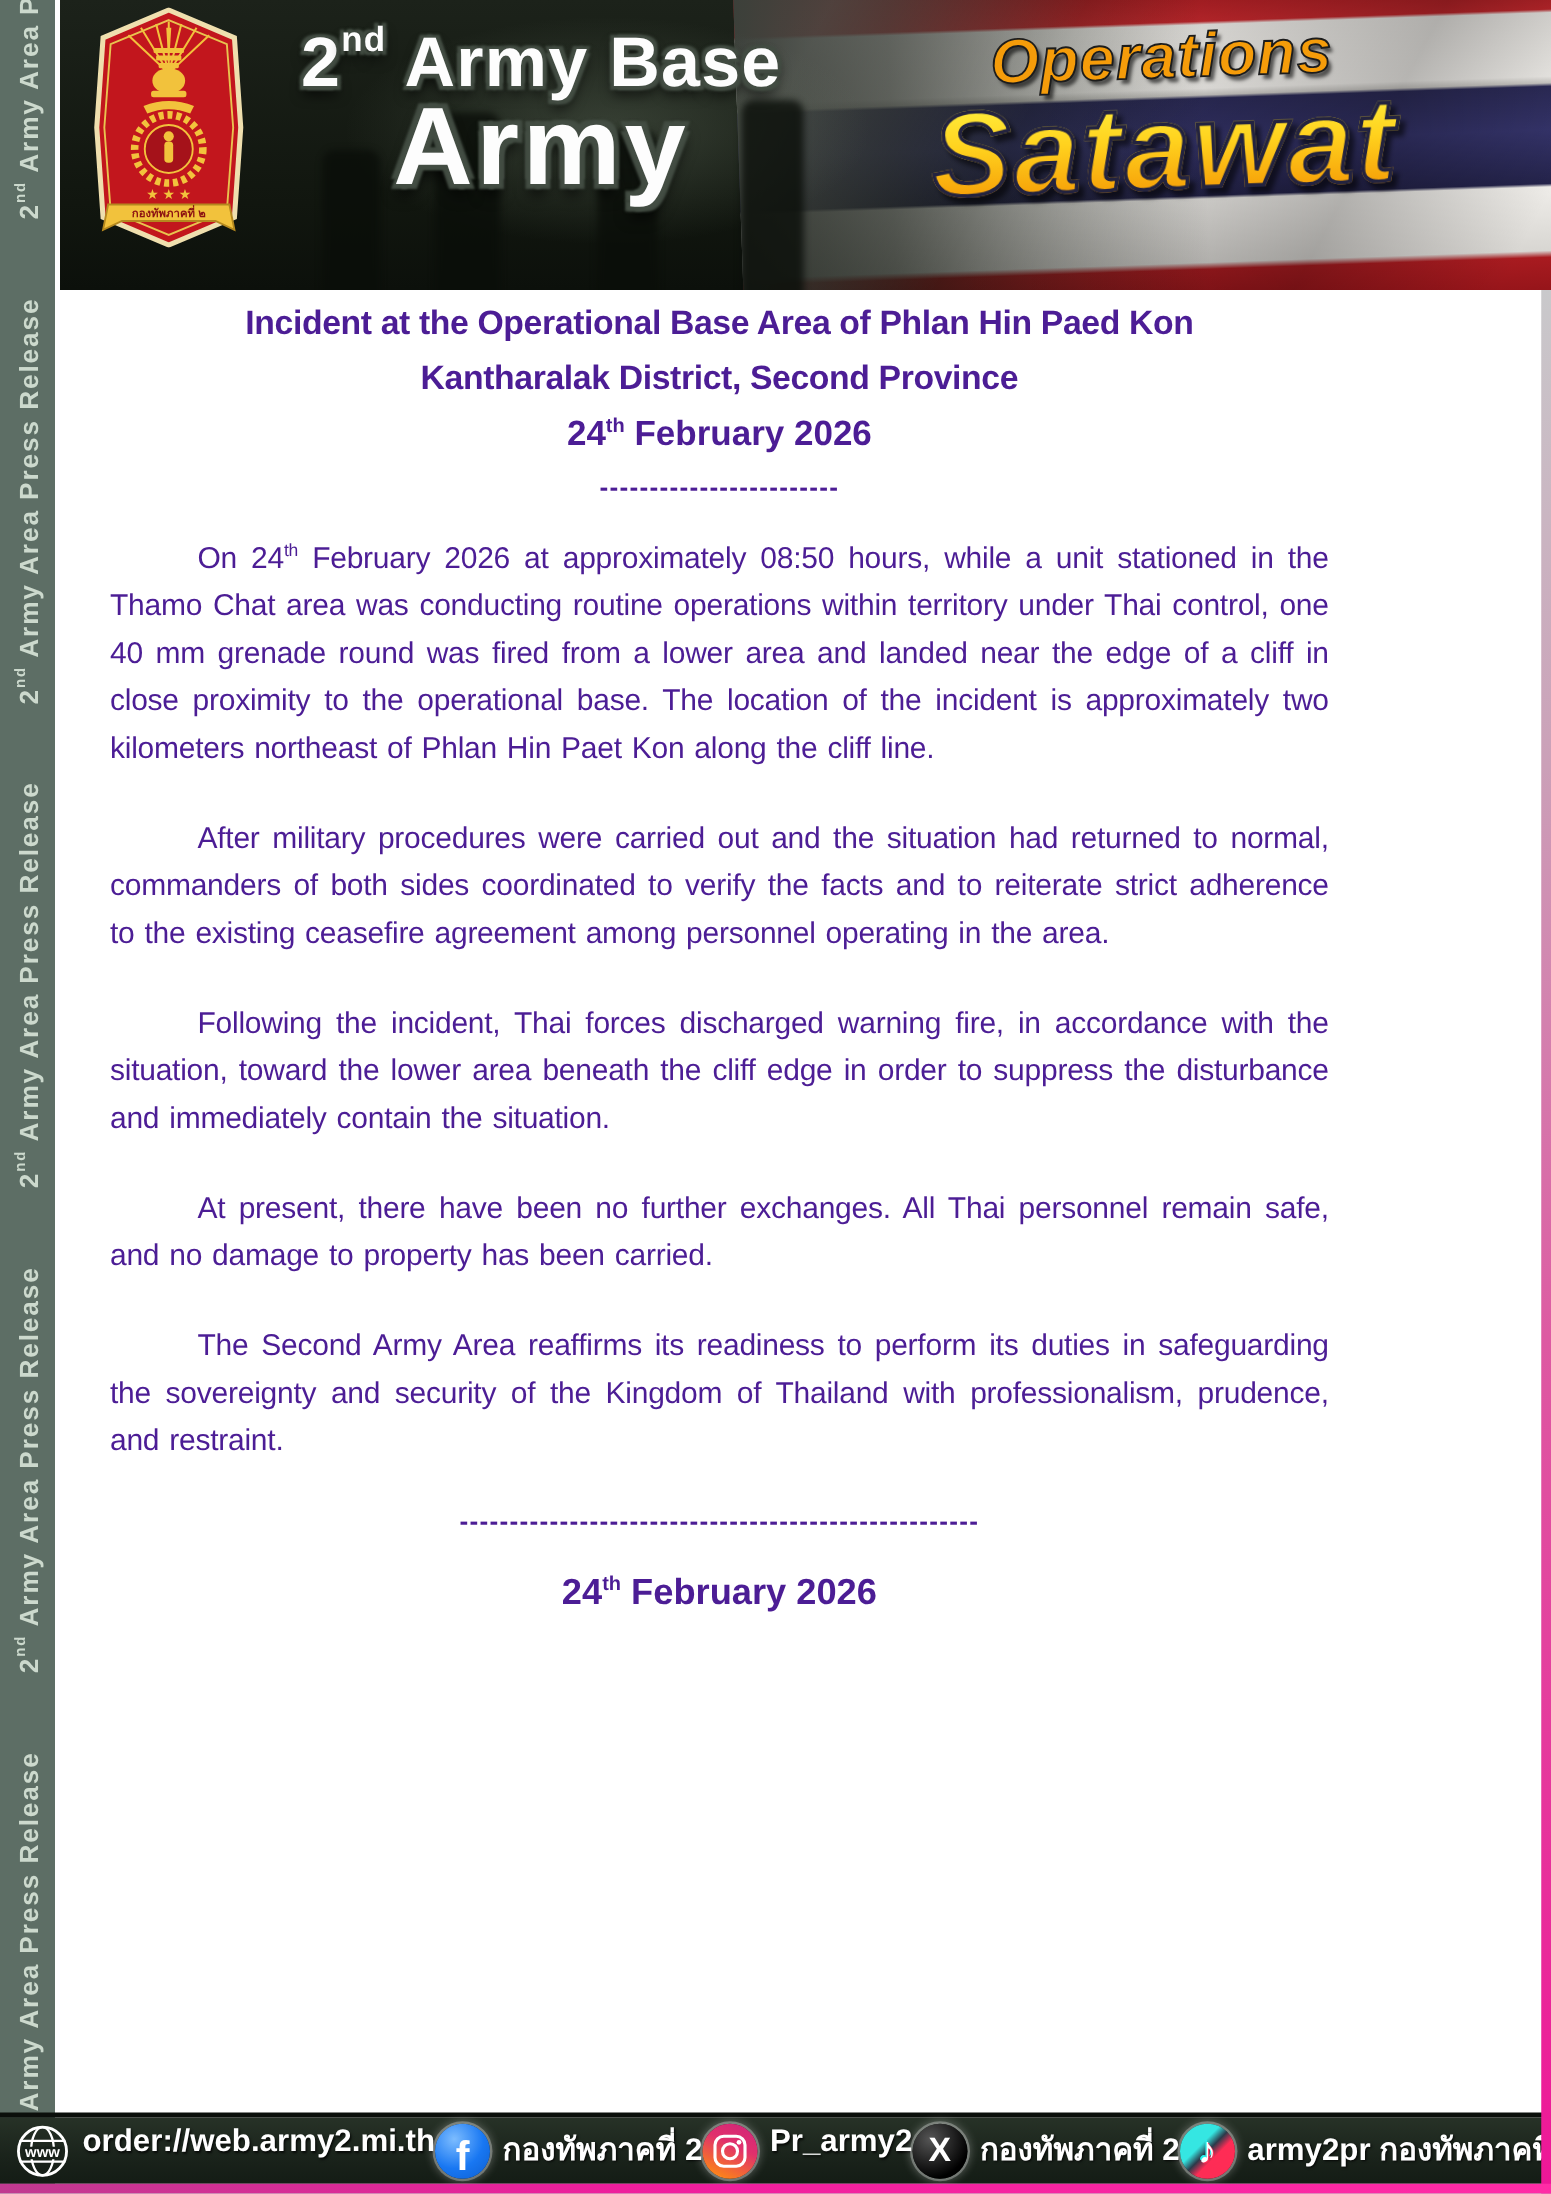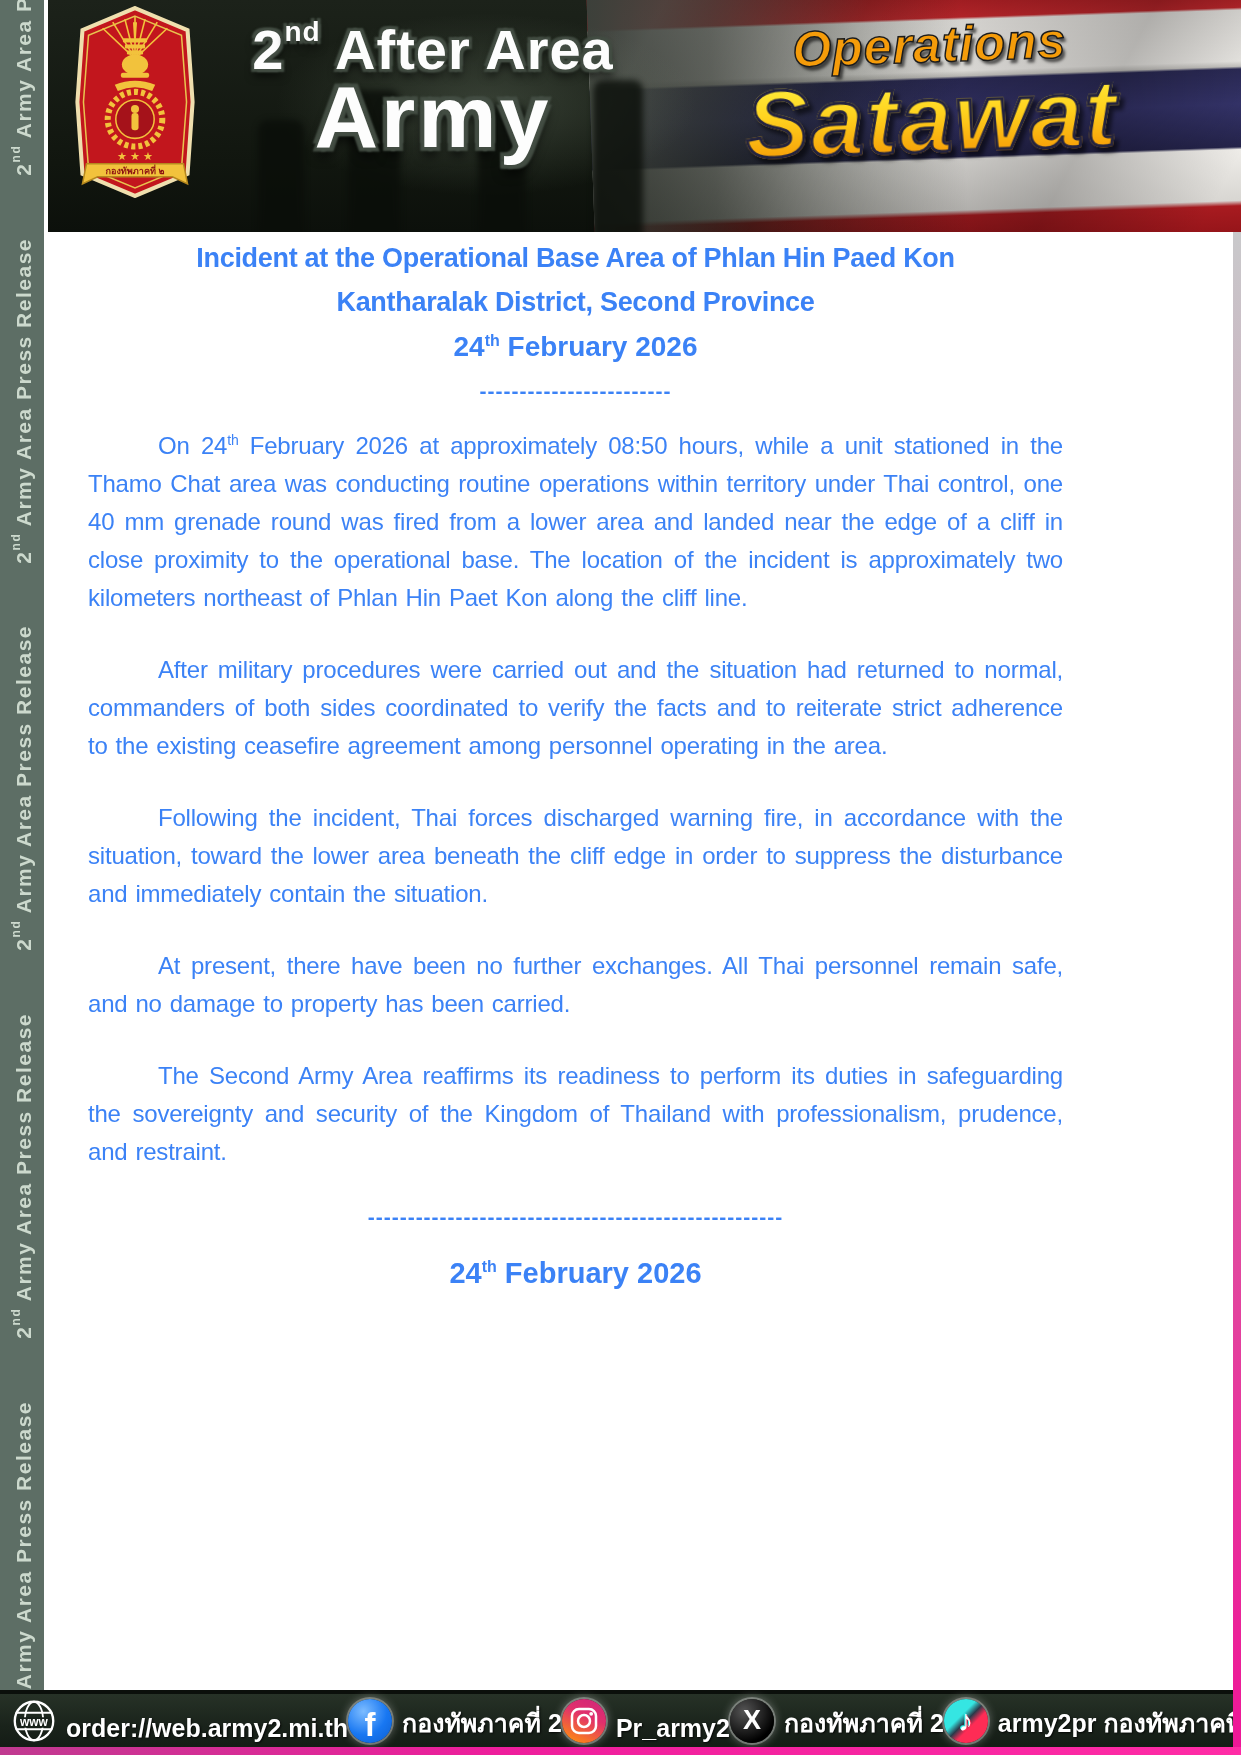--- a/index.html
+++ b/index.html
@@ -49,37 +49,37 @@
         -webkit-text-stroke:1.5px #1c1c1c;text-shadow:3px 4px 3px rgba(0,0,0,.6);}
   .ops2{font-size:95px;letter-spacing:2px;margin-top:-10px;color:#f5a623;
         background:linear-gradient(180deg,#fff544 5%,#ffd21e 45%,#f38e00 95%);
         -webkit-background-clip:text;background-clip:text;-webkit-text-fill-color:transparent;
         -webkit-text-stroke:3px #23233f;
         filter:drop-shadow(4px 5px 2px rgba(0,0,0,.55));}
 
   .emblem{position:absolute;left:26px;top:6px;z-index:4;}
 
   
-  .content{position:absolute;left:88px;top:243px;width:975px;color:#3b82f6;z-index:1;}
+  .content{position:absolute;left:88px;top:243px;width:975px;color:#4c1d95;z-index:1;}
   .t1,.t2{text-align:center;font-size:27px;font-weight:bold;letter-spacing:-0.3px;margin:0 0 13px;}
   .tdate,.closing{text-align:center;font-size:28px;margin:0 0 16px;font-weight:bold;}
   .tdate sup,.closing sup{font-size:16px;}
   .divider{text-align:center;font-size:21px;font-weight:bold;letter-spacing:1px;margin:0 0 18px;}
   .para{font-size:24px;line-height:38px;text-align:justify;text-indent:70px;
         margin:0 0 34px;letter-spacing:-0.2px;word-spacing:1.5px;}
   .para .psup{font-size:14px;}
   .divider.bottom{margin:2px 0 28px;}
   .closing{font-size:29px;}
 
   
   .footer{position:absolute;left:0;bottom:8px;width:100%;height:57px;box-sizing:border-box;
           background:linear-gradient(180deg,#273227 0%,#1a231b 60%,#141c15 100%);
           border-top:4px solid #0b0f0b;display:flex;align-items:center;
           justify-content:space-between;padding:0 96px 0 12px;z-index:4;}
-  .f-item{display:flex;align-items:flex-end;gap:10px;color:#fff;font-weight:bold;
+  .f-item{display:flex;align-items:flex-start;gap:10px;color:#fff;font-weight:bold;
           font-size:25px;white-space:nowrap;}
   .f-label{text-shadow:1px 1px 2px rgba(0,0,0,.8);}
   .icon{width:44px;height:44px;border-radius:50%;display:flex;align-items:center;justify-content:center;
         box-shadow:0 0 0 2px rgba(255,255,255,.28),0 0 8px 2px rgba(255,255,255,.3);flex:none;}
   .icon.globe{box-shadow:none;border-radius:0;}
   .fb{background:radial-gradient(circle at 35% 28%,#7cbcff,#1877f2 55%,#0d5ecf);}
   .fb .glyph{font-size:33px;font-weight:bold;color:#fff;margin-top:8px;}
   .ig{background:linear-gradient(205deg,#d62976 15%,#e1306c 40%,#fa7e1e 85%,#feda75 110%);}
   .xx{background:radial-gradient(circle at 32% 28%,#555,#000 72%);}
   .xx .glyph{font-size:27px;font-weight:bold;color:#fff;}
@@ -137,21 +137,21 @@
       <circle cx="60" cy="112" r="27" fill="none" stroke="#f2c23c" stroke-width="6" stroke-dasharray="4 3"></circle>
       <circle cx="60" cy="112" r="19" fill="#a5121a" stroke="#f2c23c" stroke-width="1.5"></circle>
       <circle cx="60" cy="102" r="4" fill="#f2c23c"></circle>
       <rect x="56.5" y="106" width="7" height="17" rx="3" fill="#f2c23c"></rect>
       <text x="60" y="152" text-anchor="middle" font-size="11" fill="#f2c23c">★ ★ ★</text>
       <path d="M12 156 L108 156 L112 176 L97 169 L23 169 L8 176 Z" fill="#f2c23c" stroke="#b5881e" stroke-width="1.5"></path>
       <text x="60" y="166" text-anchor="middle" font-size="9" font-weight="bold" fill="#8c1212">กองทัพภาคที่ ๒</text>
     </svg>
 
     <div class="masthead">
-      <div class="m1"><span>2</span><sup>nd</sup><span> After Area</span></div>
+      <div class="m1"><span>2</span><sup>nd</sup><span> Army Base</span></div>
       <div class="m2">Army</div>
     </div>
 
     <div class="ops">
       <div class="ops1">Operations</div>
       <div class="ops2">Satawat</div>
     </div>
   </header>
 
   <main class="content">

